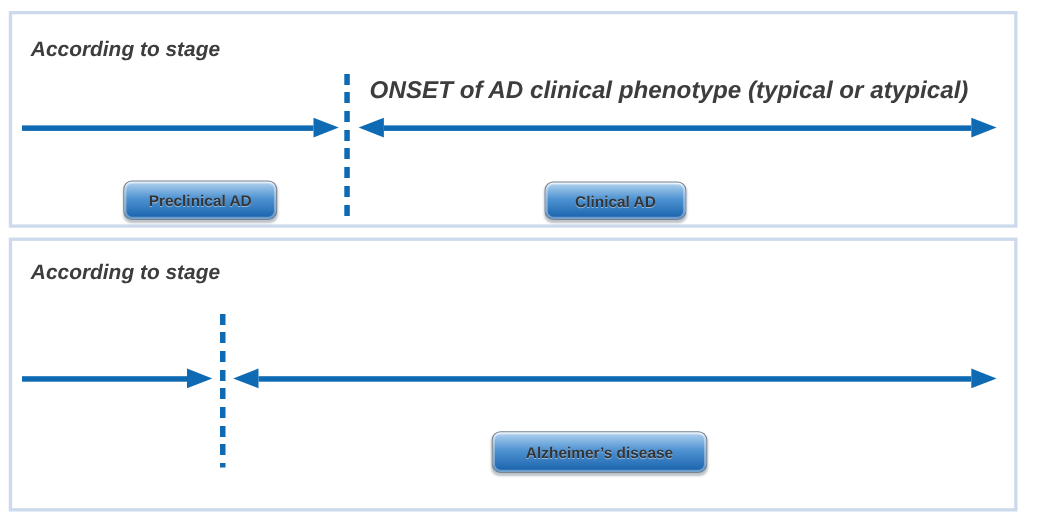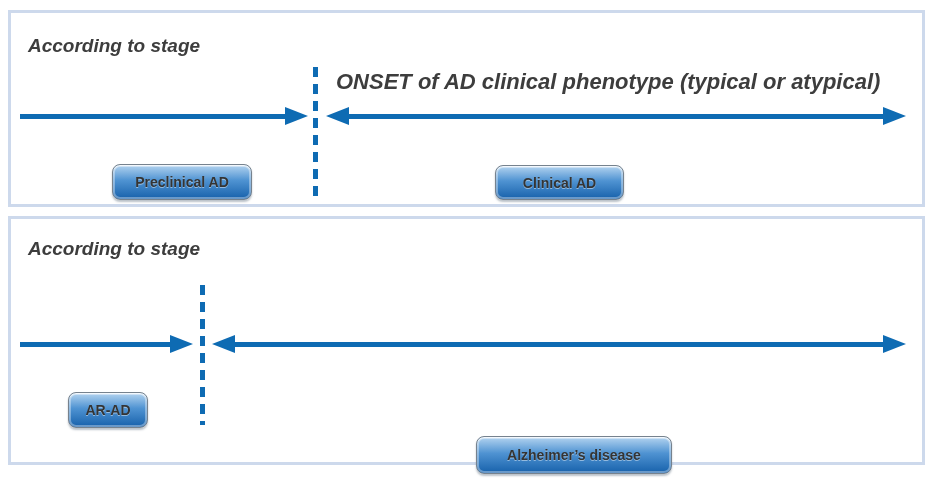--- a/index.html
+++ b/index.html
@@ -145,18 +145,17 @@
 
     <div class="dashed-divider" style="left:189px; top:66px; height:140px;"></div>
 
 
     <div class="arrow" style="left:201px; top:116px; width:694px;">
       <div class="head-left"></div>
       <div class="arrow-shaft"></div>
       <div class="head-right"></div>
     </div>
 
-    <div class="badge" style="left:57px; top:173px; width:80px; height:36px;">AR-AD</div>
 
-    <div class="badge" style="left:465px; top:173px; width:196px; height:38px;margin-top:44px;">Alzheimer’s disease</div>
+    <div class="badge" style="left:436px; top:173px; width:196px; height:38px;">Alzheimer’s disease</div>
   </div>
 
 </div>
 
 </body></html>

